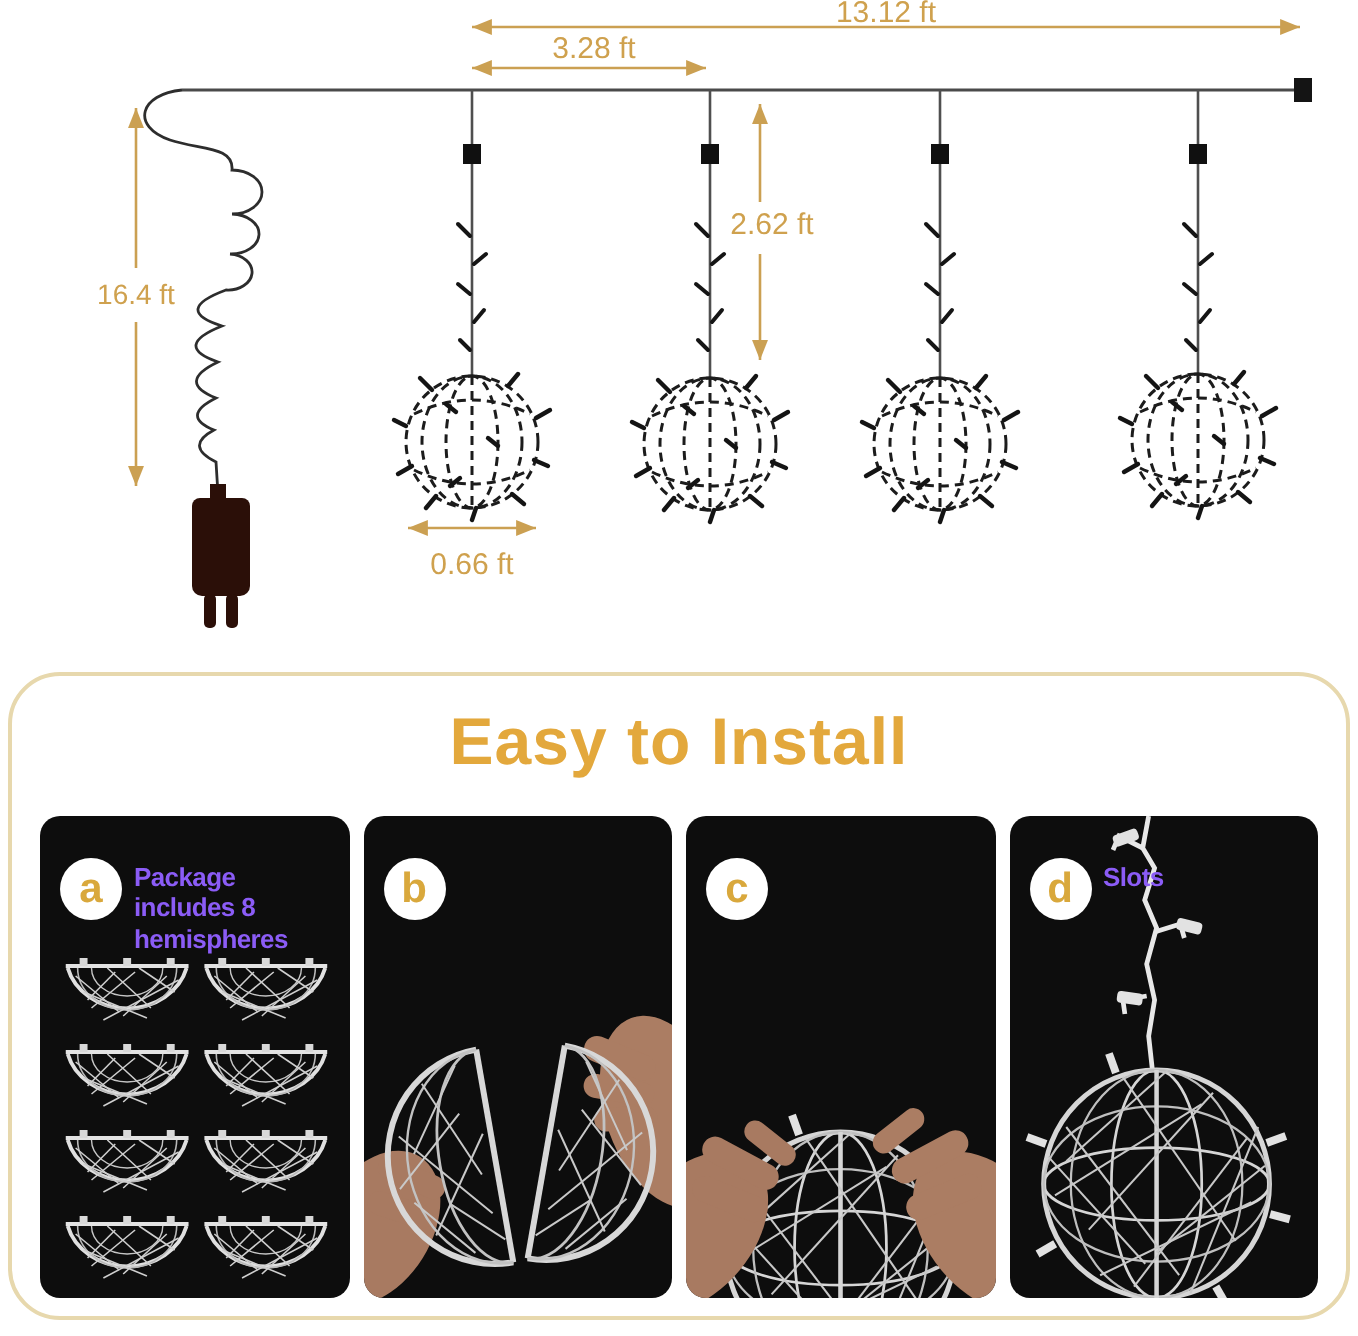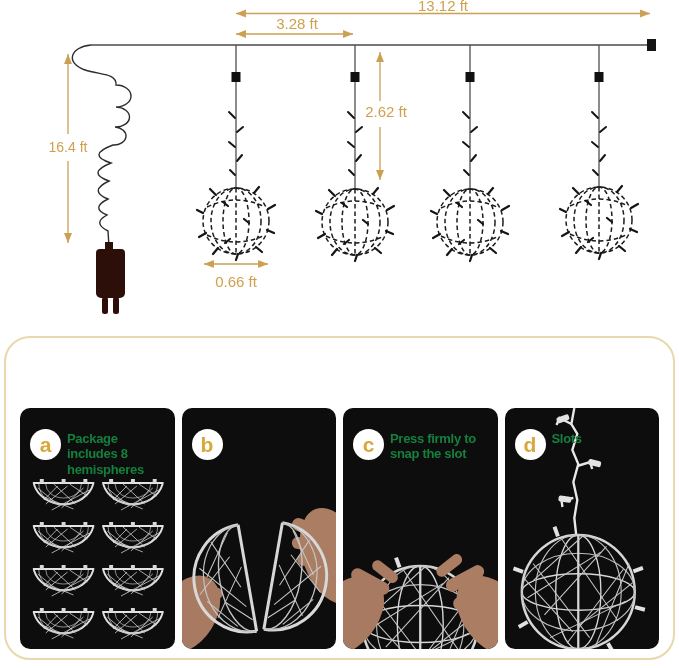--- a/index.html
+++ b/index.html
@@ -12,21 +12,21 @@
                 box-sizing:border-box;border:2px solid #E7D8AD;border-radius:26px;background:#ffffff;}
   .install-title{margin-top:14px;text-align:center;font-size:33px;font-weight:bold;
                  color:#E3A83C;letter-spacing:.5px;}
   .steps{position:absolute;left:14px;right:14px;top:70px;height:241px;display:flex;gap:7px;}
   .panel{flex:1;position:relative;background:#0D0D0D;border-radius:10px;overflow:hidden;}
   .ill{position:absolute;inset:0;width:100%;height:100%;}
   .step-head{position:relative;z-index:2;display:flex;align-items:flex-start;gap:6px;
              padding:21px 4px 0 10px;}
   .badge{width:31px;height:31px;border-radius:50%;background:#ffffff;color:#D9A83C;
          font-weight:bold;font-size:21px;line-height:31px;text-align:center;flex-shrink:0;}
-  .step-text{color:#15803d;font-weight:bold;font-size:13px;line-height:1.18;
+  .step-text{color:#8b5cf6;font-weight:bold;font-size:13px;line-height:1.18;
              letter-spacing:-0.3px;white-space:pre-line;padding-top:2px;}
 </style>
 </head>
 <body>
 
 <div class="stage">
 
   <svg width="0" height="0" style="position:absolute" aria-hidden="true">
     <defs>
       <marker id="arr" viewBox="0 0 10 10" refX="9" refY="5" markerWidth="8.5" markerHeight="8.5" orient="auto-start-reverse">
@@ -203,20 +203,21 @@
       </g>
 
       <use href="#lball" transform="translate(216,221)"></use>
       <use href="#lball" transform="translate(335,222)"></use>
       <use href="#lball" transform="translate(450,222)"></use>
       <use href="#lball" transform="translate(579,220)"></use>
     </svg>
   </div>
 
   <section class="install-card">
+    <div class="install-title">Easy to Install</div>
 
     <div class="steps">
 
       <div class="panel">
         <svg class="ill" viewBox="0 0 156 241" preserveAspectRatio="none">
           <use href="#hemi" x="12" y="70"></use>
             <use href="#hemi" x="82" y="70"></use>
           <use href="#hemi" x="12" y="113"></use>
             <use href="#hemi" x="82" y="113"></use>
           <use href="#hemi" x="12" y="156"></use>
@@ -263,22 +264,20 @@
           </g>
           <g fill="#ab7d63">
             <ellipse cx="152" cy="208" rx="30" ry="46" transform="rotate(-40 152 208)"></ellipse>
             <rect x="102" y="164" width="42" height="13" rx="6.5" transform="rotate(-28 123 170)"></rect>
             <rect x="110" y="184" width="40" height="13" rx="6.5" transform="rotate(-22 130 190)"></rect>
             <rect x="92" y="152" width="30" height="11" rx="5.5" transform="rotate(-38 107 157)"></rect>
           </g>
         </svg>
         <div class="step-head">
           <span class="badge">c</span>
-          <span class="step-text">Press firmly to
-snap the slot</span>
         </div>
       </div>
 
       <div class="panel">
         <svg class="ill" viewBox="0 0 156 241" preserveAspectRatio="none">
           <g stroke="#e8e8e8" stroke-width="2.4" fill="none">
             <path d="M70,0 L67,16 L73,26 L68,42 L74,56 L69,74 L73,92 L70,110 L72,128"></path>
             <path d="M67,16 l-12,-6 l-3,7"></path>
             <path d="M73,58 l13,-4 l2,7"></path>
             <path d="M69,90 l-12,2 l1,7"></path>

